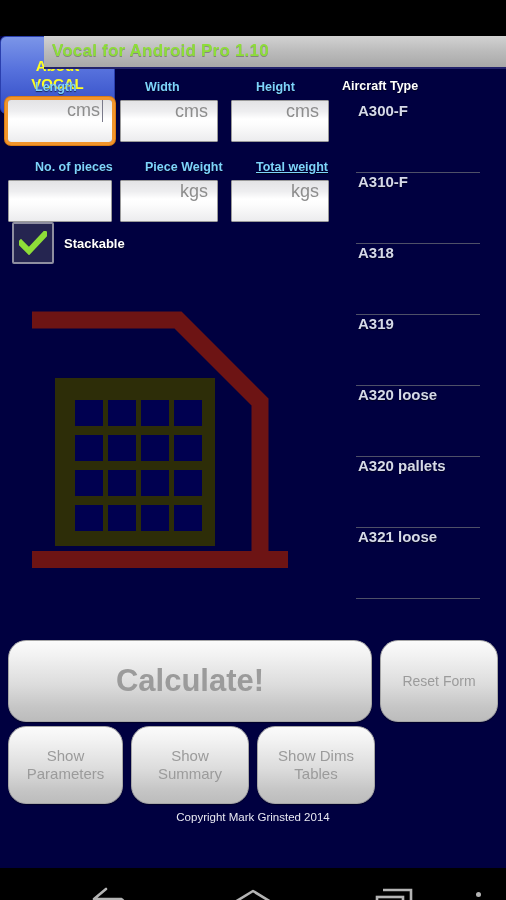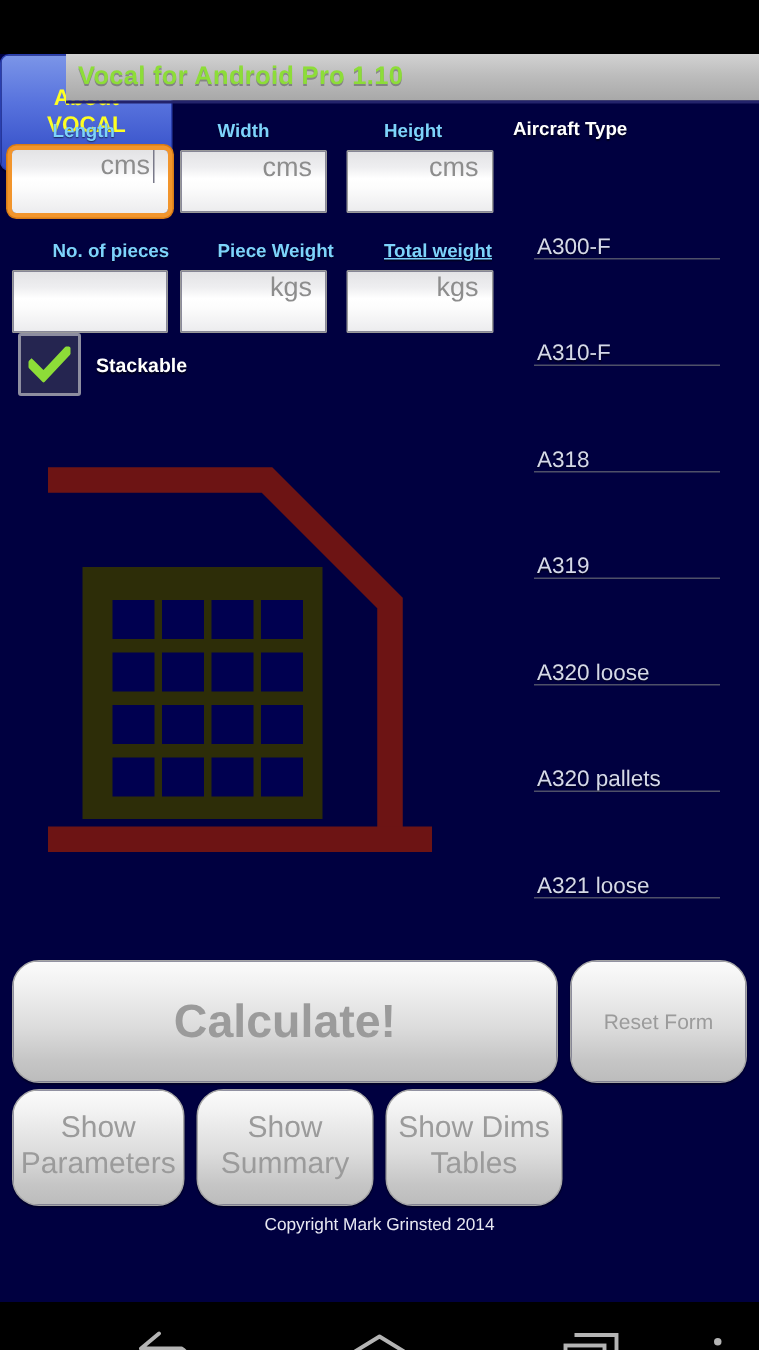--- a/index.html
+++ b/index.html
@@ -74,23 +74,23 @@
 
   
   #ac-header {
     position: absolute; left: 342px; top: 43px;
     color: #fff; font-size: 12.5px; font-weight: bold;
     text-shadow: 0 1px 1px rgba(0,0,0,.6);
   }
   #ac-list { position: absolute; left: 340px; top: 66px; width: 166px; }
   .ac-item {
     position: relative; height: 71px;
-    display: flex; align-items: flex-end;
+    display: flex; align-items: flex-start;
     padding-left: 18px;
-    color: #d5d9e8; font-size: 15px; font-weight: normal;
+    color: #d5d9e8; font-size: 15px; font-weight: bold;
     text-shadow: 0 1px 1px rgba(0,0,0,.55);
   }
   .ac-item::after {
     content: ""; position: absolute; left: 16px; bottom: 0;
     width: 124px; height: 1px; background: #4e5068;
   }
 
   
   #diagram { position: absolute; left: 20px; top: 270px; }
 
@@ -103,21 +103,21 @@
     border-radius: 18px;
     display: flex; align-items: center; justify-content: center;
     text-align: center; color: #9b9b9b;
     box-shadow: 0 1px 1px rgba(0,0,0,.35);
     line-height: 1.18;
   }
   #btn-calculate { left: 8px; top: 604px; width: 364px; height: 82px;
                    font-size: 31px; font-weight: bold; }
   #btn-reset     { left: 380px; top: 604px; width: 118px; height: 82px;
                    font-size: 14px; }
-  .btn-small     { top: 690px; height: 78px; font-size: 20px; }
+  .btn-small     { top: 690px; height: 78px; font-size: 15px; }
   #btn-params    { left: 8px;   width: 115px; }
   #btn-summary   { left: 131px; width: 118px; }
   #btn-dims      { left: 257px; width: 118px; }
   #btn-about     { left: 383px; top: 690px; width: 115px; height: 78px;
     background: linear-gradient(to bottom, #7b95e8 0%, #5772dd 42%, #2f49c4 100%);
     border: 1px solid #2a3fae; color: #ffff22;
     font-size: 15px; font-weight: bold;
     border-radius: 6px; display: flex; align-items: center;
     justify-content: center; text-align: center; line-height: 1.18;
     box-shadow: 0 1px 1px rgba(0,0,0,.35);

